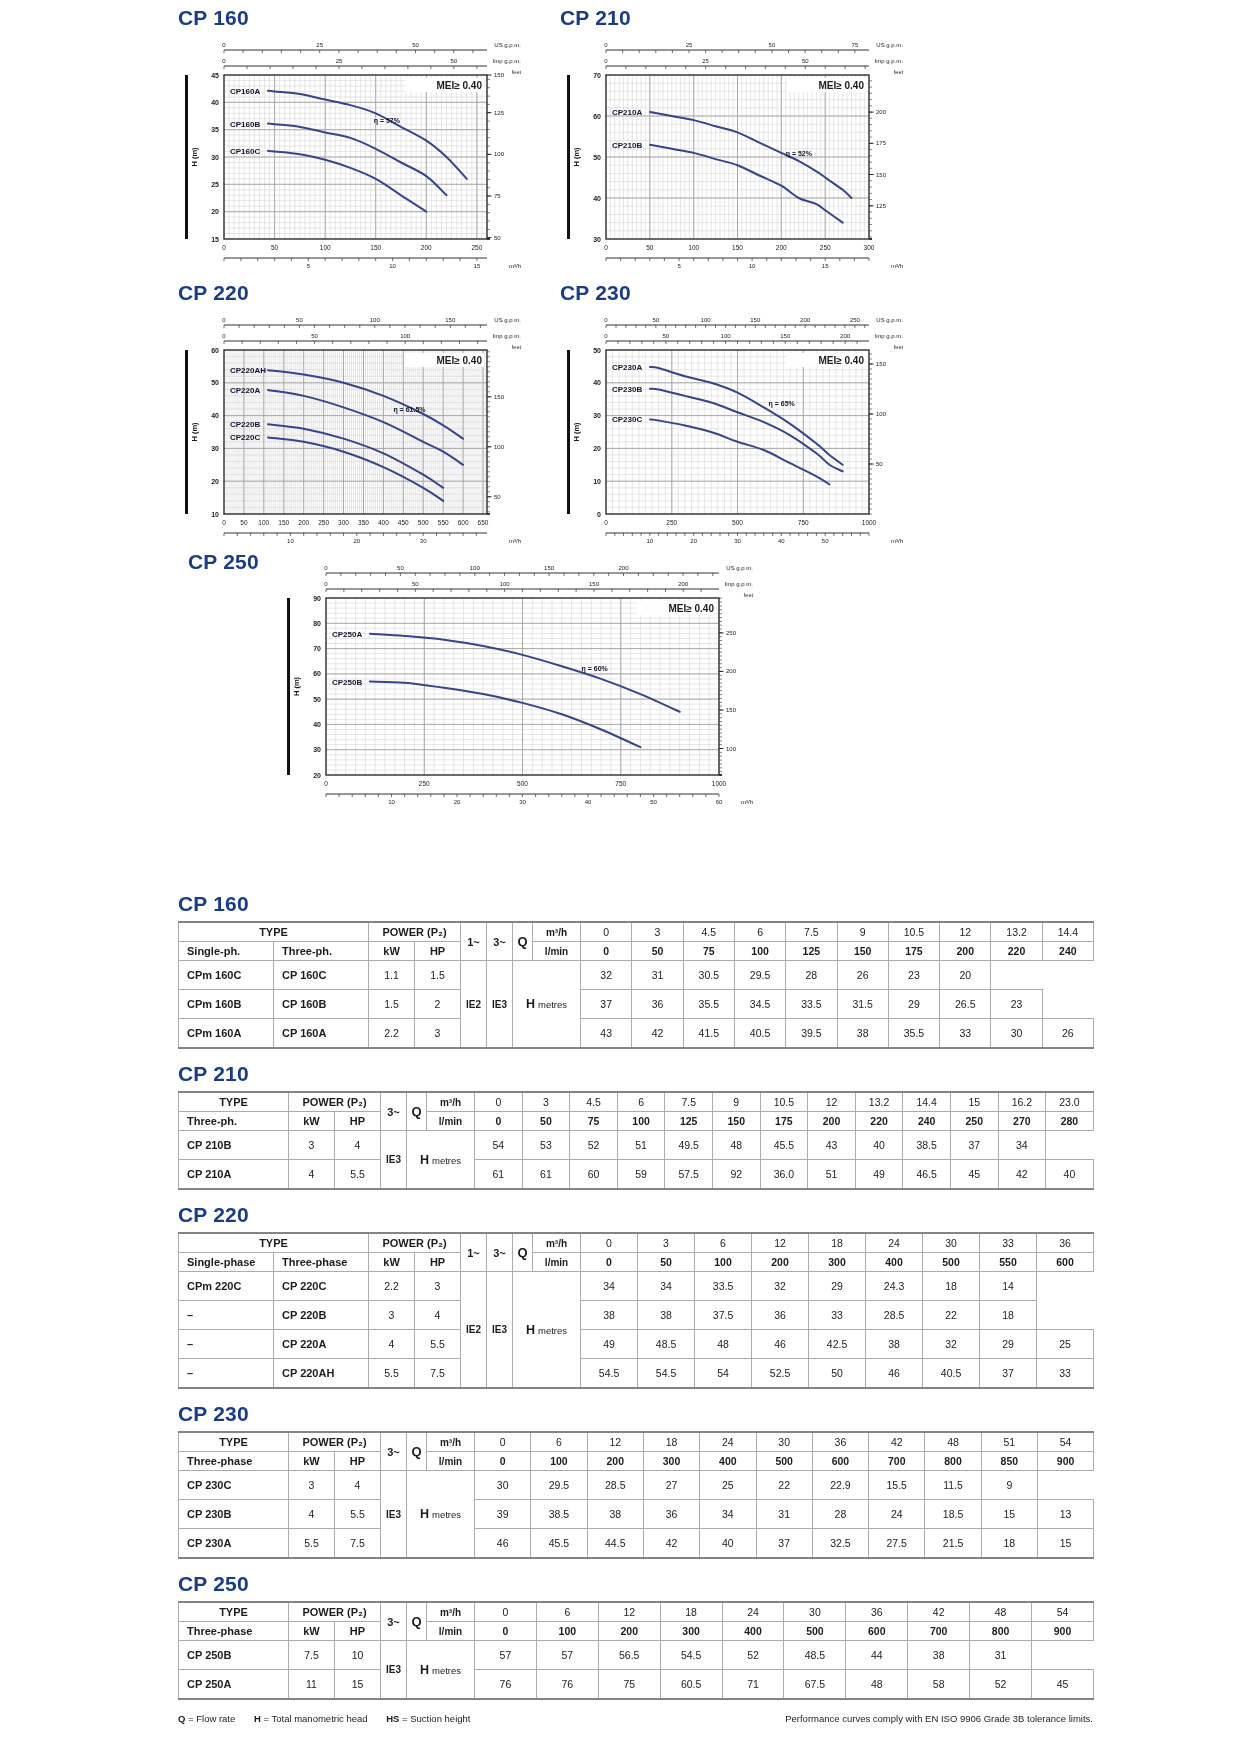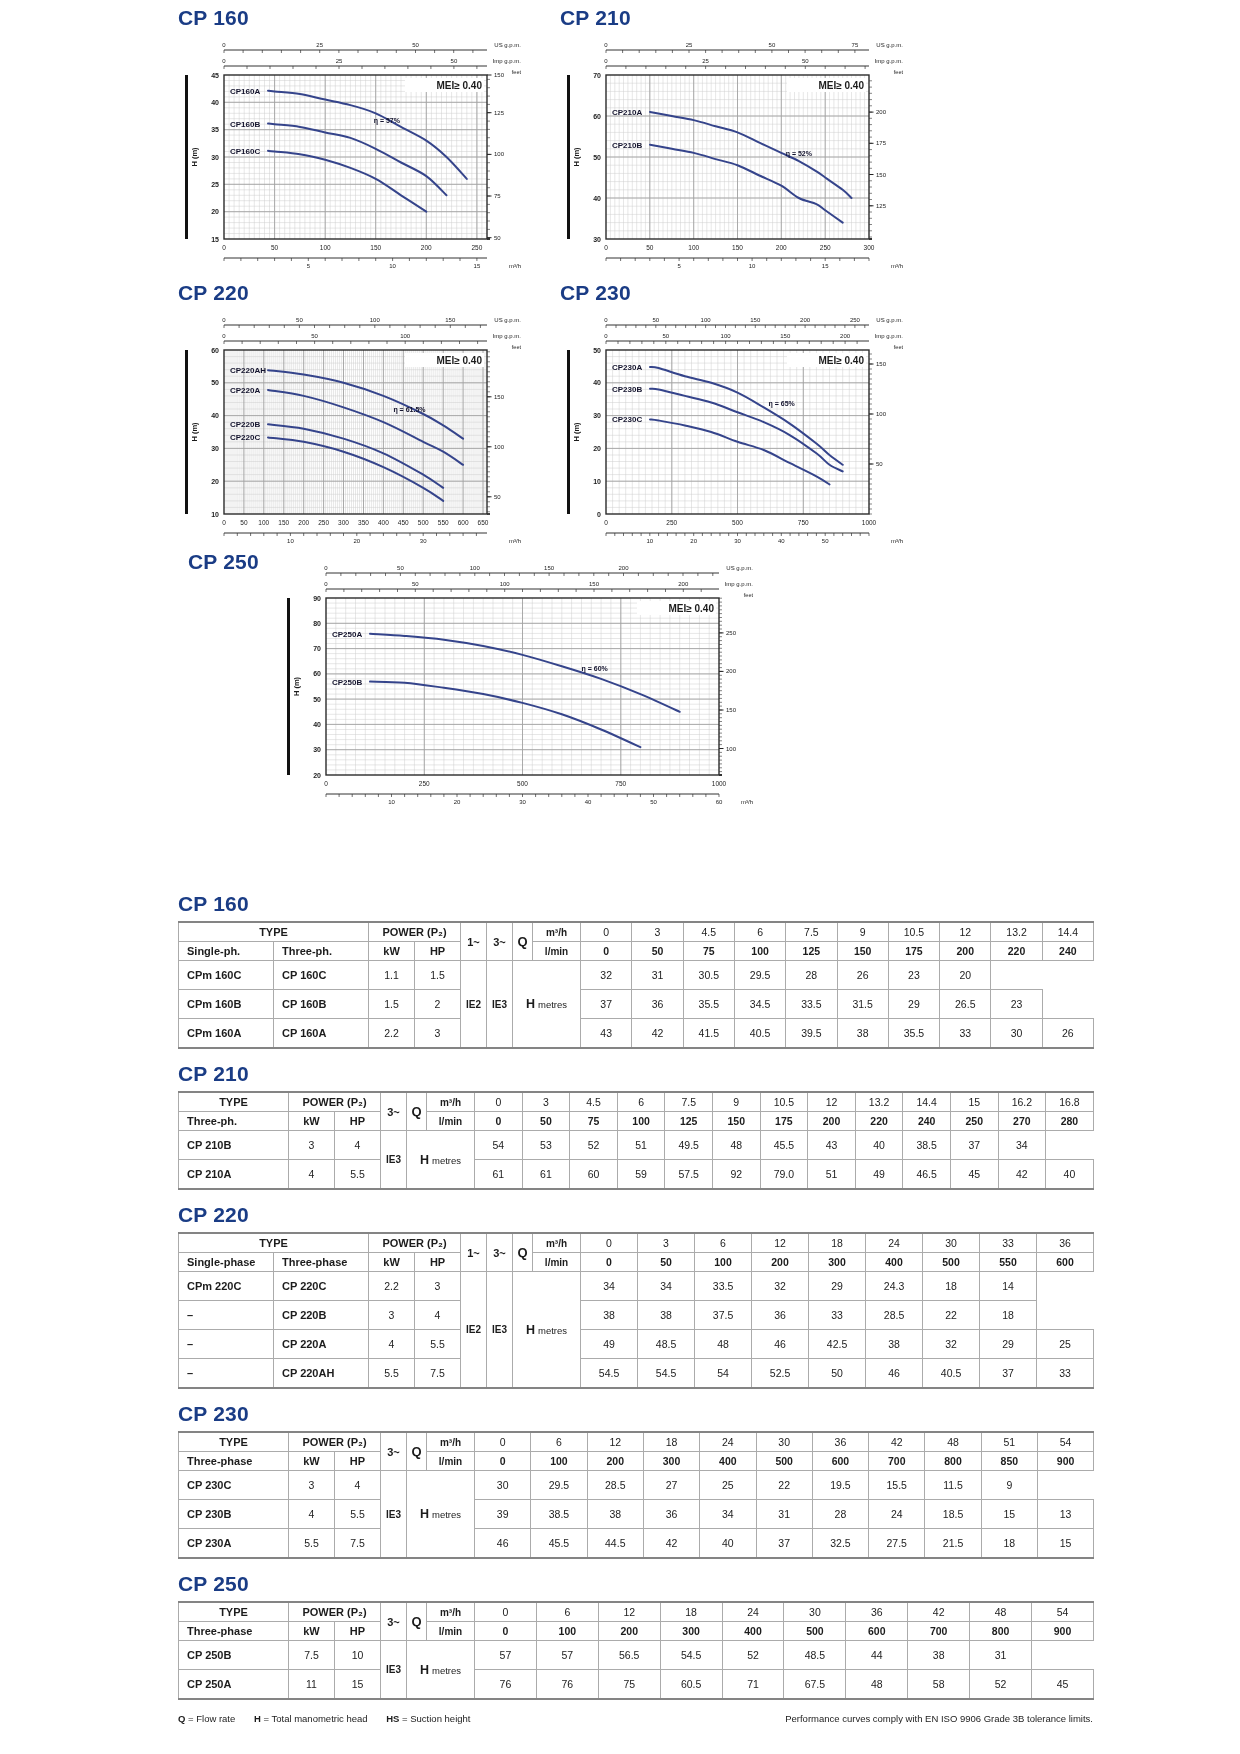--- a/index.html
+++ b/index.html
@@ -575,21 +575,21 @@
               <th class="fv">4.5</th>
               <th class="fv">6</th>
               <th class="fv">7.5</th>
               <th class="fv">9</th>
               <th class="fv">10.5</th>
               <th class="fv">12</th>
               <th class="fv">13.2</th>
               <th class="fv">14.4</th>
               <th class="fv">15</th>
               <th class="fv">16.2</th>
-              <th class="fv">16.8</th>
+              <th class="fv">23.0</th>
             </tr>
             <tr>
               <th class="hl">Three-ph.</th>
               <th>kW</th>
               <th>HP</th>
               <th class="fl">l/min</th>
               <th class="fv b">0</th>
               <th class="fv b">50</th>
               <th class="fv b">75</th>
               <th class="fv b">100</th>
@@ -628,21 +628,21 @@
             <tr>
               <td class="tn">CP 210A</td>
               <td>4</td>
               <td>5.5</td>
               <td class="hv">61</td>
               <td class="hv">61</td>
               <td class="hv">60</td>
               <td class="hv">59</td>
               <td class="hv">57.5</td>
               <td class="hv">92</td>
-              <td class="hv">79.0</td>
+              <td class="hv">36.0</td>
               <td class="hv">51</td>
               <td class="hv">49</td>
               <td class="hv">46.5</td>
               <td class="hv">45</td>
               <td class="hv">42</td>
               <td class="hv">40</td>
             </tr>
           </tbody>
         </table>
     </section>
@@ -837,21 +837,21 @@
               <td>3</td>
               <td>4</td>
               <td rowspan="3" class="ie">IE3</td>
               <td rowspan="3" colspan="2" class="hm"><b>H</b> <span>metres</span></td>
               <td class="hv">30</td>
               <td class="hv">29.5</td>
               <td class="hv">28.5</td>
               <td class="hv">27</td>
               <td class="hv">25</td>
               <td class="hv">22</td>
-              <td class="hv">19.5</td>
+              <td class="hv">22.9</td>
               <td class="hv">15.5</td>
               <td class="hv">11.5</td>
               <td class="hv">9</td>
               <td class="blank"></td>
             </tr>
             <tr>
               <td class="tn">CP 230B</td>
               <td>4</td>
               <td>5.5</td>
               <td class="hv">39</td>

